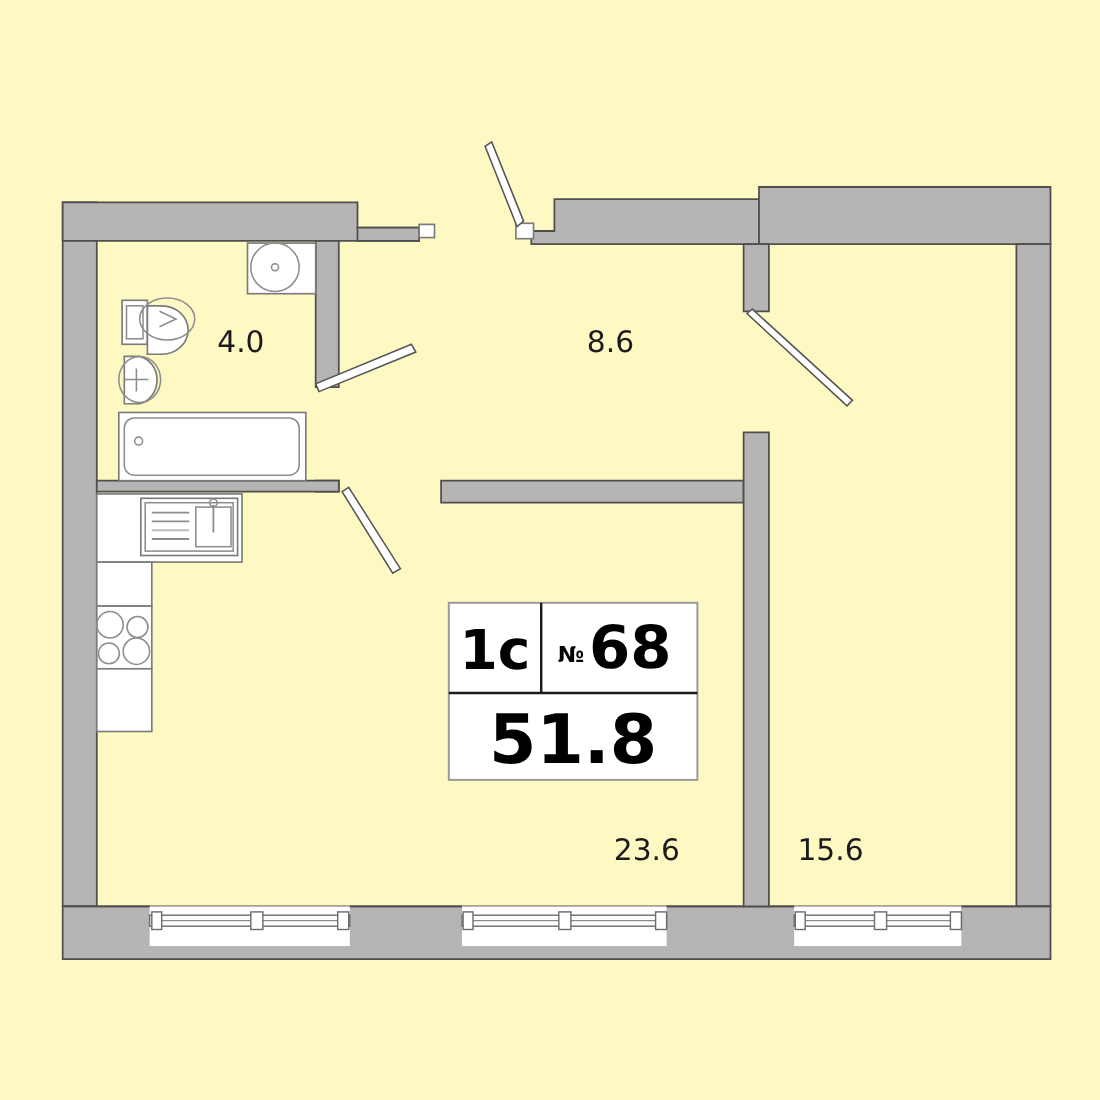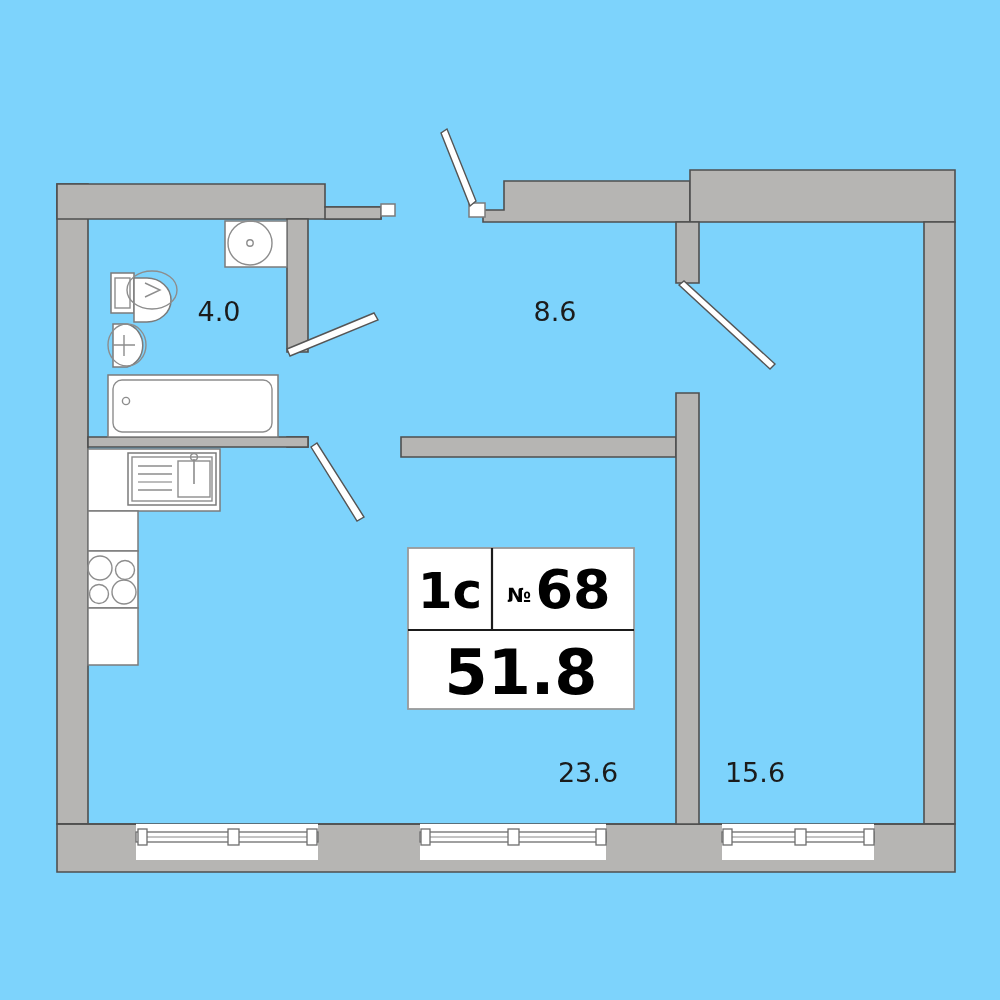--- a/index.html
+++ b/index.html
@@ -9,21 +9,21 @@
     background: #ffffff;
     width: 1000px;
     height: 1000px;
     overflow: hidden;
     font-family: "DejaVu Sans", "Liberation Sans", sans-serif;
   }
   #plan-root {
     position: relative;
     width: 1000px;
     height: 1000px;
-    background: #7dd3fc;
+    background: #fef9c3;
   }
   svg#floorplan {
     display: block;
     width: 1000px;
     height: 1000px;
   }
   .wall {
     fill: #b6b5b3;
     stroke: #4f4f4f;
     stroke-width: 1.6;

